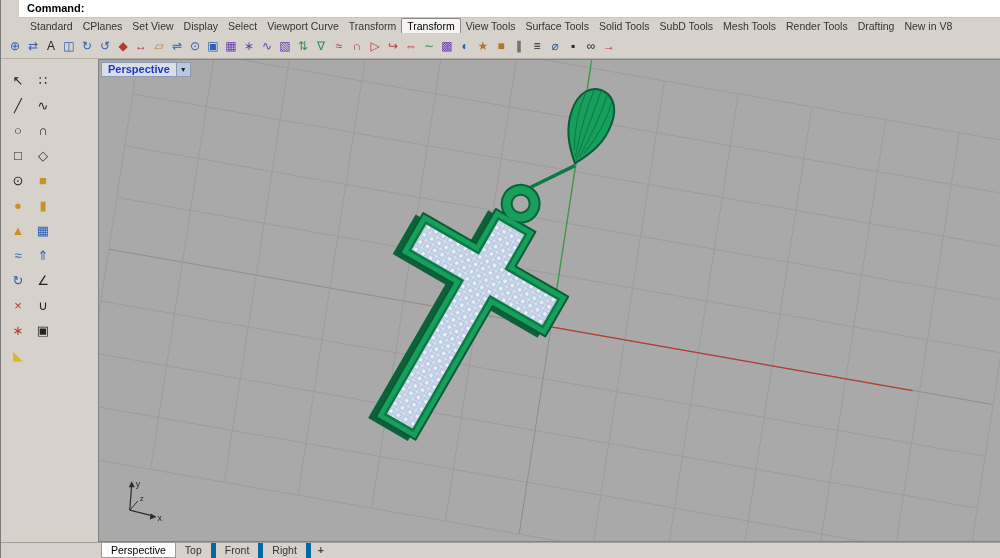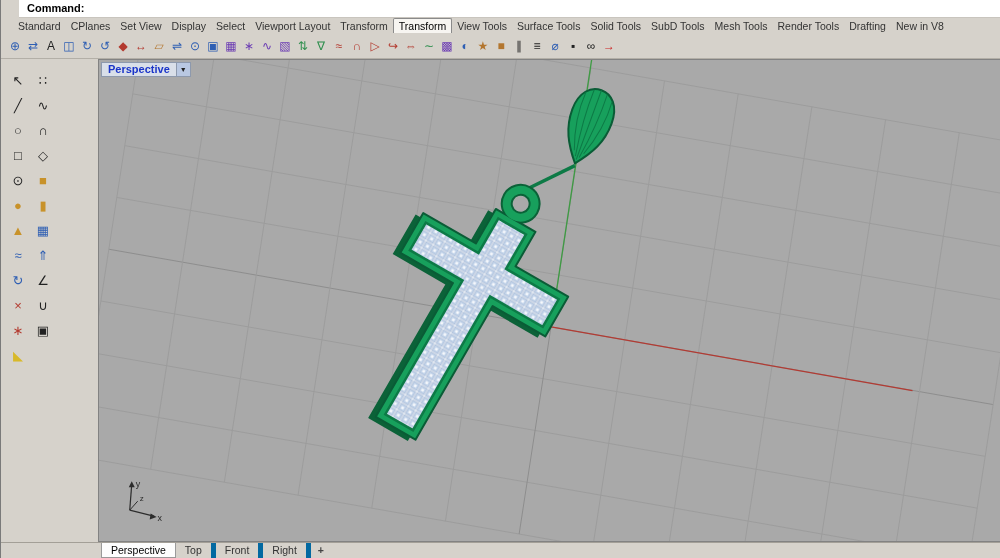--- a/index.html
+++ b/index.html
@@ -1,19 +1,19 @@
 <!DOCTYPE html>
 <html><head>
 <meta charset="utf-8">
 <style>
   *{box-sizing:border-box;margin:0;padding:0}
   html,body{width:1000px;height:558px;overflow:hidden;font-family:"Liberation Sans",sans-serif;background:#d6d2cb}
   .app{position:relative;width:1000px;height:558px;background:#d6d2cb;border-left:1px solid #7a7a7a}
   .command-bar{position:absolute;left:18px;top:0;width:100%;height:18px;background:#ffffff;border-bottom:1px solid #c9c5be;font-size:11px;font-weight:bold;color:#000;padding:2px 8px;cursor:text}
-  .menu-row{position:absolute;top:18px;left:0;width:100%;height:15px;display:flex;align-items:flex-end;padding-left:12px;white-space:nowrap;overflow:hidden}
+  .menu-row{position:absolute;top:18px;left:0;width:100%;height:15px;display:flex;align-items:flex-end;padding-left:24px;white-space:nowrap;overflow:hidden}
   .menu-tab{font-size:10.5px;color:#333;padding:1px 5px;cursor:default}
   .menu-tab.active{background:#f7f5f1;border:1px solid #8a8a8a;border-bottom:none;border-radius:2px 2px 0 0;color:#000}
   .toolbar-row{position:absolute;top:33px;left:0;width:100%;height:26px;display:flex;align-items:center;padding-left:5px;border-bottom:1px solid #b3afa7;overflow:hidden}
   .tb-icon{width:18px;height:22px;font-size:12px;line-height:22px;text-align:center;cursor:pointer;flex:0 0 auto}
   .sidebar{position:absolute;top:59px;left:0;width:97px;height:483px;background:#d6d2cb;display:grid;grid-template-columns:24px 24px;grid-auto-rows:24px;gap:1px;padding:10px 0 0 5px;align-content:start}
   .sb-icon{width:24px;height:24px;font-size:13px;line-height:24px;text-align:center;cursor:pointer}
   .viewport{position:absolute;top:59px;left:97px;width:903px;height:483px;background:#a9a9a9;border:1px solid #828282;overflow:hidden}
   svg.vp{position:absolute;left:0;top:0;width:100%;height:100%;display:block}
   .vp-label{position:absolute;top:2px;left:2px;display:flex;height:15px;font-size:11px;cursor:pointer}
   .vp-label .txt{background:#d9dfe9;border:1px solid #8d99ad;color:#1b35c9;font-weight:bold;padding:0 6px;line-height:13px}
@@ -31,21 +31,21 @@
   <div class="command-bar">
     <span>Command:</span>
   </div>
 
   <div class="menu-row" id="menu-tabs">
       <div class="menu-tab">Standard</div>
       <div class="menu-tab">CPlanes</div>
       <div class="menu-tab">Set View</div>
       <div class="menu-tab">Display</div>
       <div class="menu-tab">Select</div>
-      <div class="menu-tab">Viewport Layout</div>
+      <div class="menu-tab">Viewport Curve</div>
       <div class="menu-tab">Transform</div>
       <div class="menu-tab active">Transform</div>
       <div class="menu-tab">View Tools</div>
       <div class="menu-tab">Surface Tools</div>
       <div class="menu-tab">Solid Tools</div>
       <div class="menu-tab">SubD Tools</div>
       <div class="menu-tab">Mesh Tools</div>
       <div class="menu-tab">Render Tools</div>
       <div class="menu-tab">Drafting</div>
       <div class="menu-tab">New in V8</div>

